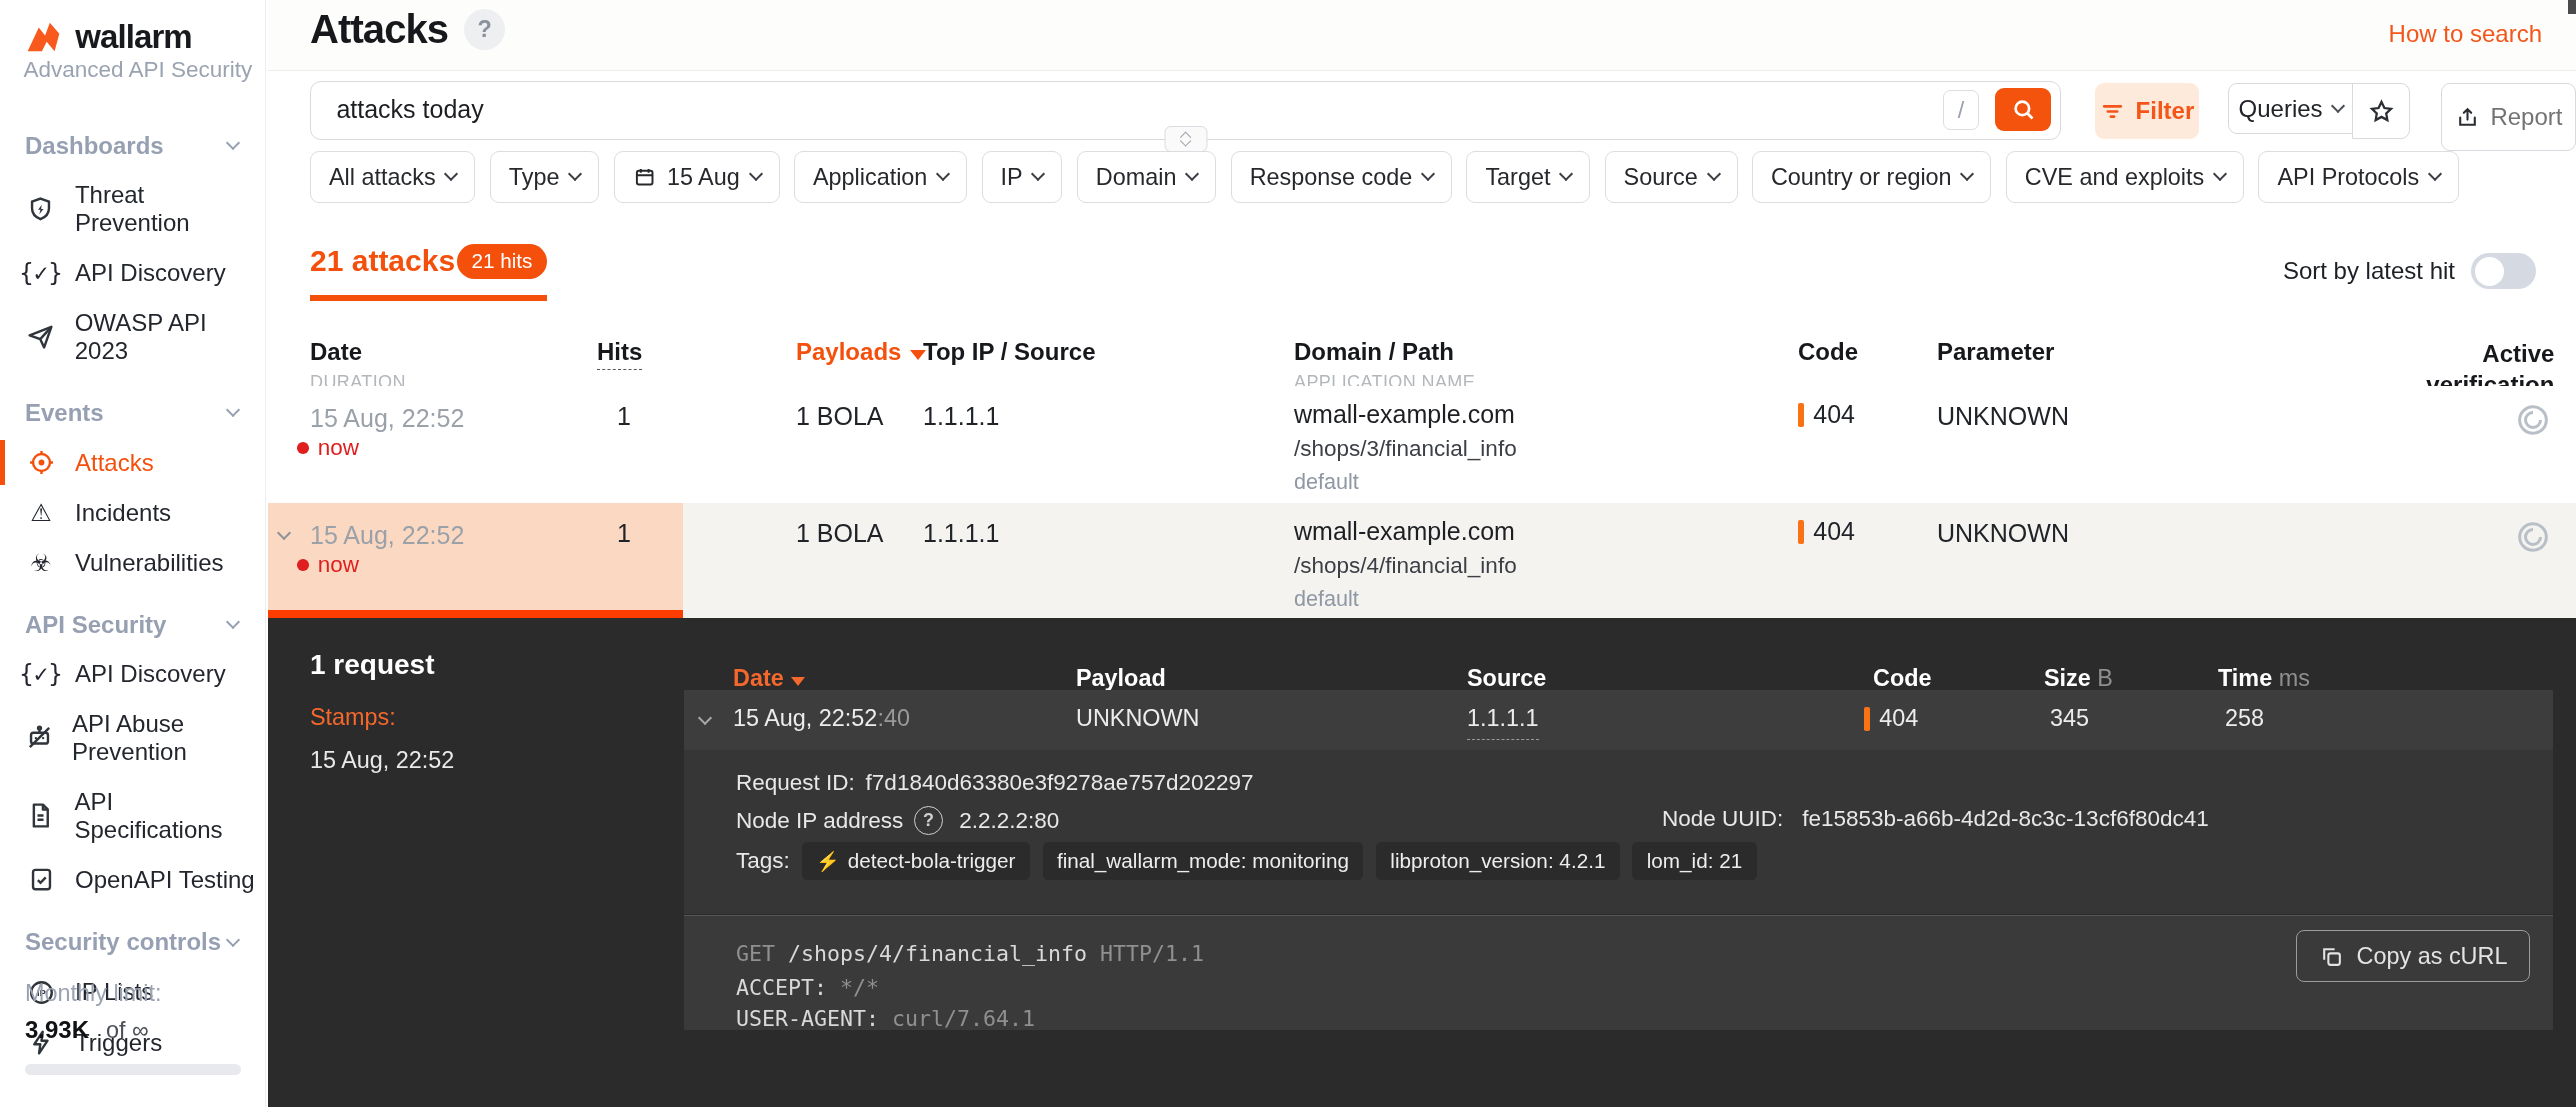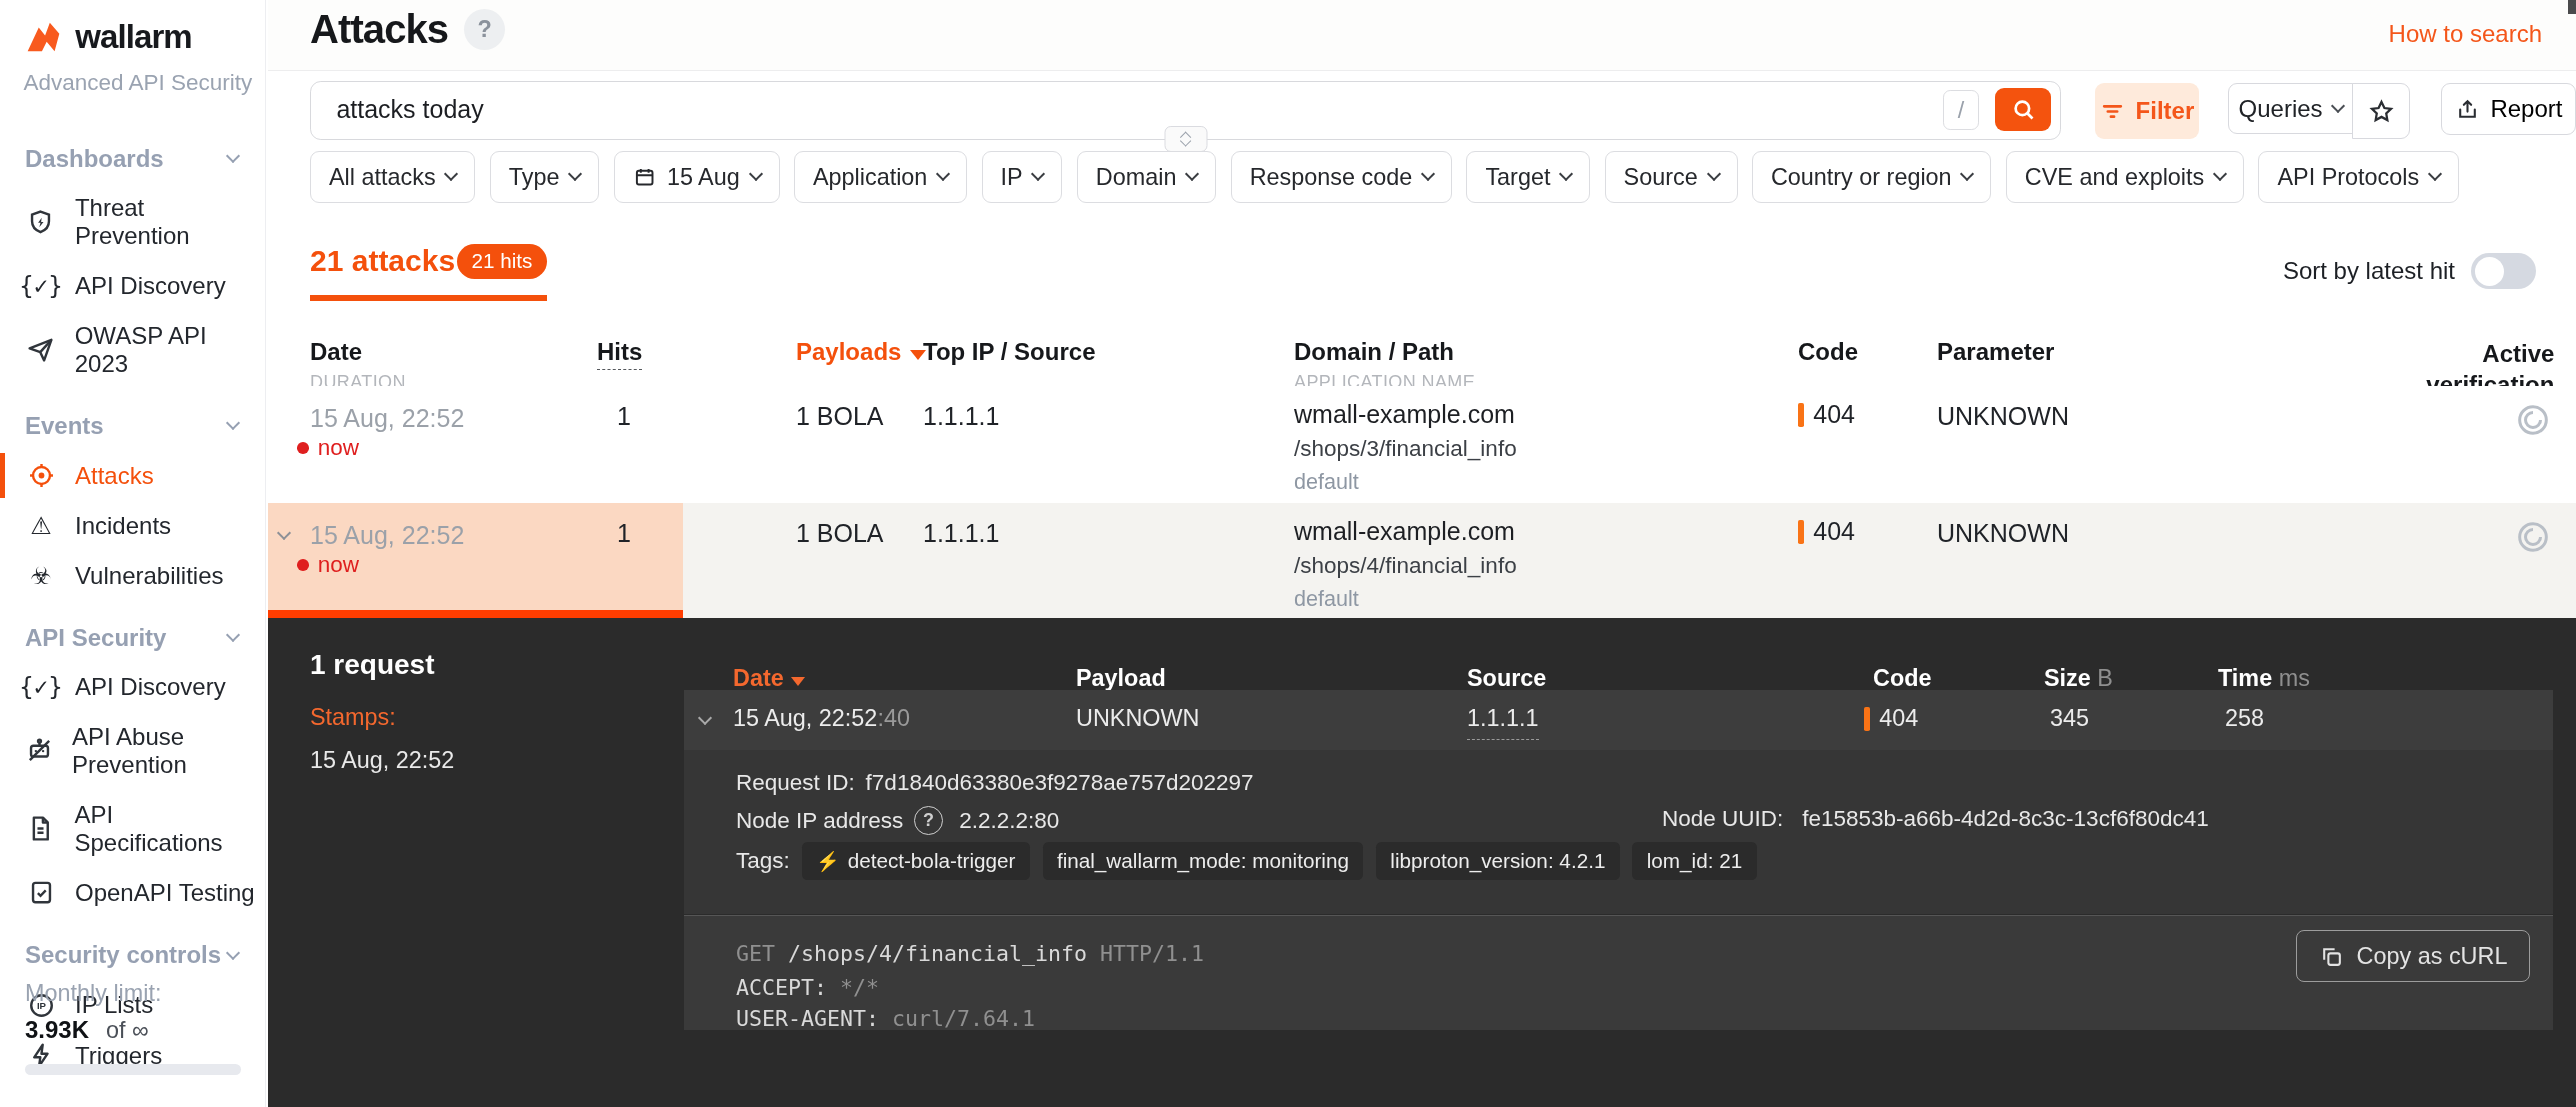--- a/index.html
+++ b/index.html
@@ -6,21 +6,21 @@
   body{width:2576px;height:1107px;position:relative;overflow:hidden;background:#fff;
        font-family:"Liberation Sans",sans-serif;color:#1d2025;}
   svg{display:block}
 
   
   #sidebar{position:absolute;left:0;top:0;width:266px;height:1107px;background:#fff;
            border-right:1.8px solid #edeef1;box-sizing:border-box;z-index:5}
   .logo{padding:18px 0 0 23.4px}
   .logo-row{display:flex;align-items:center;gap:10.8px}
   .logo-word{font-size:33px;font-weight:800;color:#17191d;letter-spacing:-0.9px}
-  .logo-sub{color:#9aa3b1;font-size:22.5px;margin-top:14px}
+  .logo-sub{color:#9aa3b1;font-size:22.5px;margin-top:1px}
   nav{margin-top:38px}
   .nav-section{display:flex;align-items:center;justify-content:space-between;
                padding:10.8px 27px 10.8px 25px;color:#96a0b2;font-weight:700;font-size:24px;margin-top:12.6px}
   .nav-item{display:flex;align-items:center;gap:18px;padding:10.8px 0 10.8px 25px;
             font-size:24px;color:#23272d;position:relative;cursor:pointer}
   .nav-item .ni{width:32px;display:inline-flex;justify-content:center;align-items:center}
   .nav-item.active{color:#f4500c}
   .nav-item.active::before{content:"";position:absolute;left:0;top:2.7px;bottom:2.7px;width:5.4px;background:#f4500c}
   .glyph{font-size:24px;line-height:1}
   .chev{display:inline-block;width:10px;height:10px;border-right:2.7px solid currentColor;
@@ -54,21 +54,21 @@
   .expand-handle{position:absolute;left:50%;bottom:-12.6px;transform:translateX(-50%);width:41px;height:23.4px;background:#fafafa;
                  border:1.8px solid #dadbe0;border-radius:6.3px;display:flex;flex-direction:column;align-items:center;justify-content:center;gap:0.9px}
   .mini-chev{width:7.2px;height:7.2px;border-right:1.8px solid #9aa1ab;border-bottom:1.8px solid #9aa1ab}
   .mini-chev.up{transform:rotate(-135deg);margin-bottom:-2.7px}
   .mini-chev.down{transform:rotate(45deg);margin-top:-2.7px}
 
   .btn{display:flex;align-items:center;justify-content:center;gap:10.8px;font-size:24px;box-sizing:border-box;cursor:pointer}
   #filter-btn{position:absolute;left:1827px;top:83px;width:104px;height:56px;background:#feeadb;border-radius:9px;color:#f4561a;font-weight:600}
   #queries-btn{position:absolute;left:1960px;top:83px;width:126px;height:51px;border:1.8px solid #d8d9de;border-radius:9px 0 0 9px;background:#fff;color:#202327}
   #star-btn{position:absolute;left:2084px;top:83px;width:58px;height:56px;border:1.8px solid #d8d9de;border-left-width:0.9px;border-radius:0 9px 9px 0;background:#fff}
-  #report-btn{position:absolute;left:2173px;top:83px;width:135px;height:52px;border:1.8px solid #d8d9de;border-radius:9px;background:#fff;color:#000000}
+  #report-btn{position:absolute;left:2173px;top:83px;width:135px;height:68px;border:1.8px solid #d8d9de;border-radius:9px;background:#fff;color:#737373}
 
   
   #chiprow{position:absolute;left:42px;top:151px;display:flex;gap:14.4px}
   .chip{height:52px;padding:0 18px;border:1.8px solid #dcdde1;border-radius:9px;background:#fff;font-size:23.4px;color:#26282c;
         display:flex;align-items:center;gap:10.8px;box-sizing:border-box;cursor:pointer;white-space:nowrap}
   .chip .chev{color:#3a3d42}
 
   
   #summary{position:absolute;left:42px;top:244px;display:inline-flex;align-items:flex-start;gap:2px;
            padding-bottom:16px;border-bottom:6.3px solid #f4500c}

